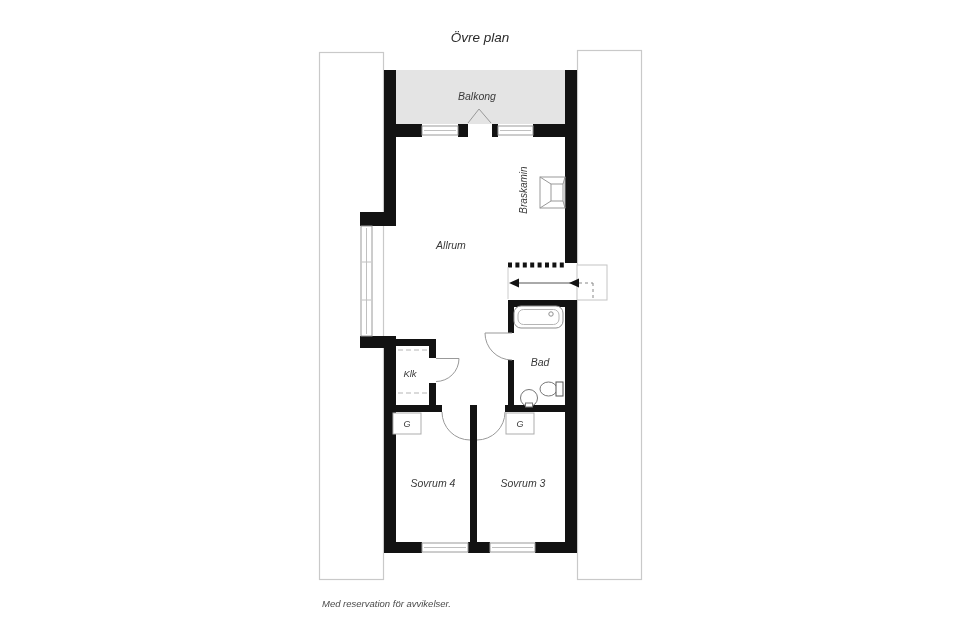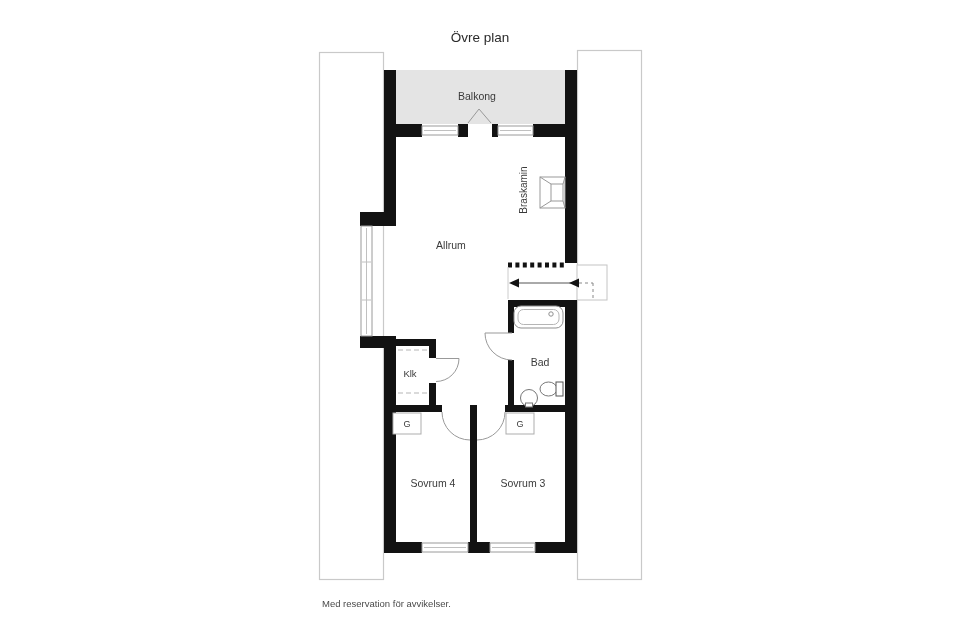--- a/index.html
+++ b/index.html
@@ -1,17 +1,17 @@
 <!DOCTYPE html>
 <html><head>
 <meta charset="utf-8">
 <style>
   html,body{margin:0;padding:0;background:#ffffff;width:960px;height:640px;overflow:hidden;
     font-family:"Liberation Sans",sans-serif;}
-  #stage{position:relative;width:960px;height:632px;background:#fff;}
+  #stage{position:relative;width:960px;height:632px;background:#fff;font-style:italic;}
   svg{display:block;}
   text{fill:#3a3a3a;}
   .title{fill:#2b2b2b;}
   .note{fill:#4a4a4a;}
 </style>
 </head>
 <body>
 
 <div id="stage">
 <svg width="960" height="640" viewBox="0 0 960 640">

